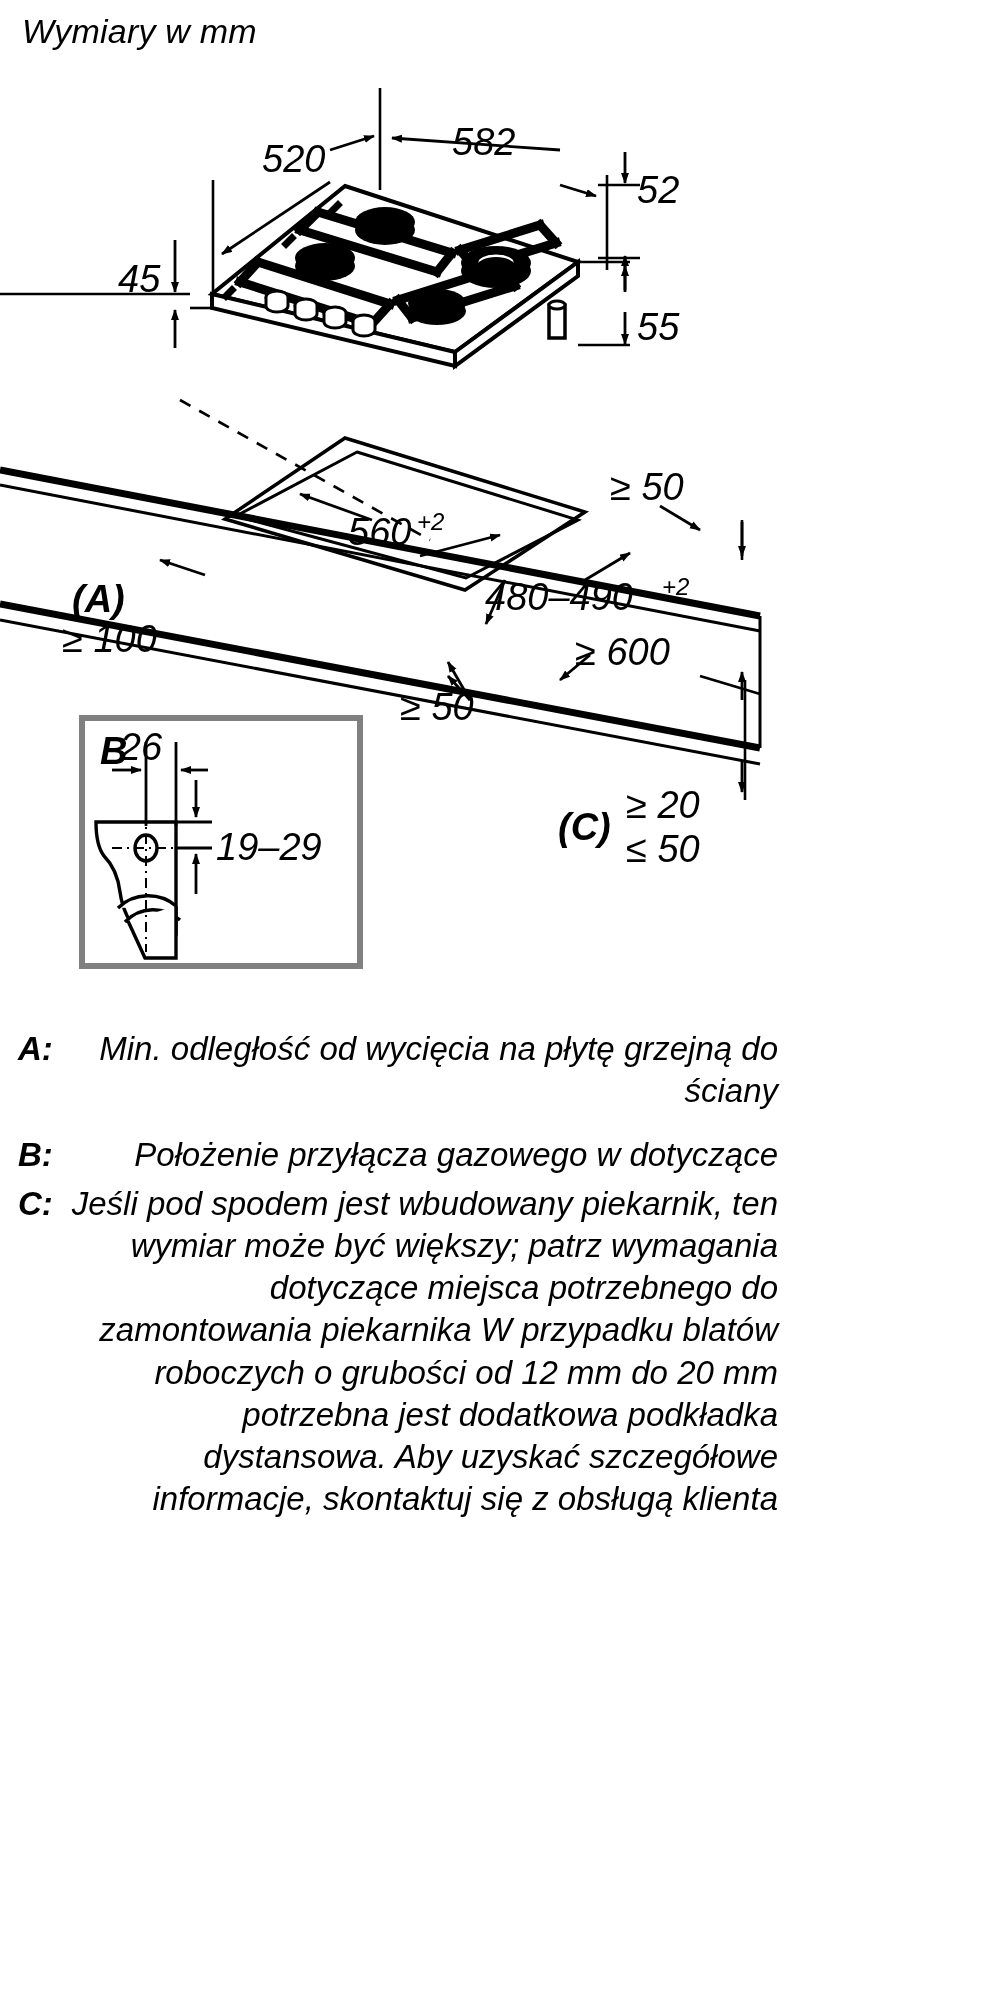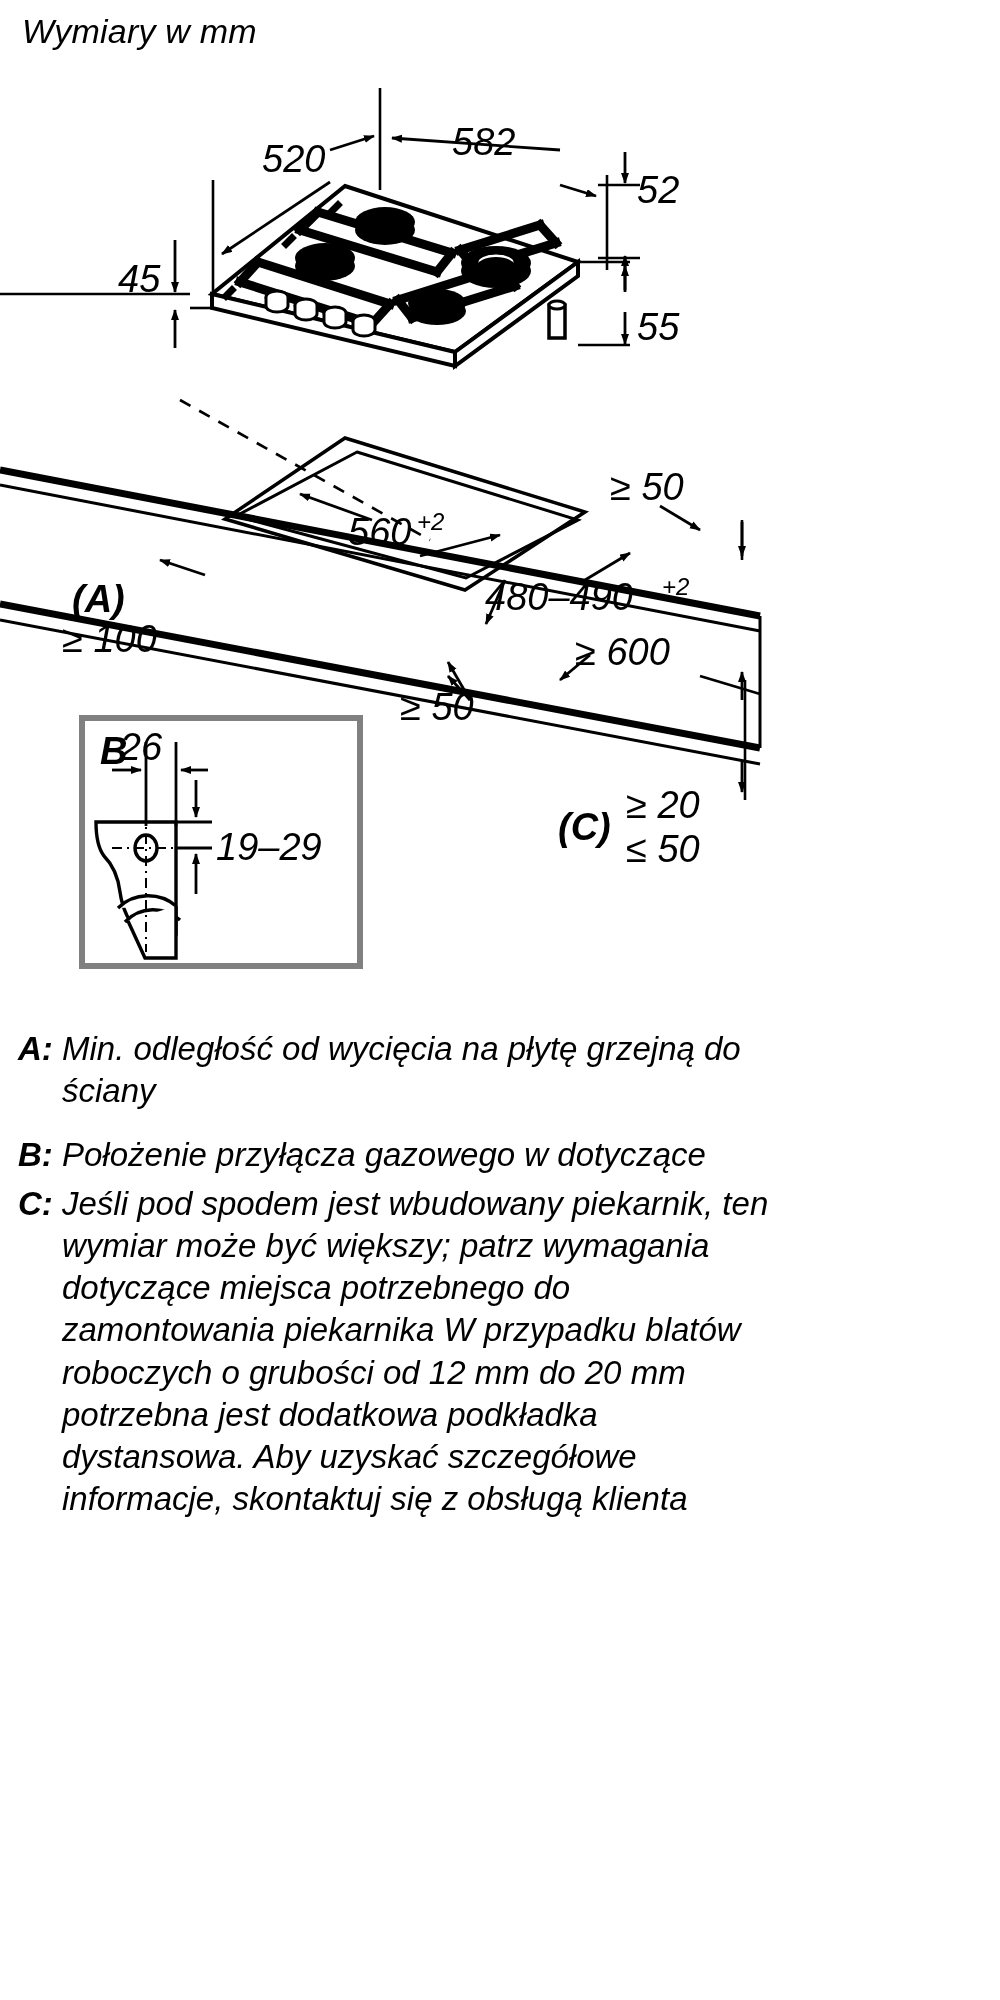--- a/index.html
+++ b/index.html
@@ -68,20 +68,21 @@
     font-size: 33px;
     font-weight: bold;
     flex: 0 0 auto;
     width: 44px;
     line-height: 1.28;
   }
   .legend-text {
     font-size: 33px;
     line-height: 1.28;
     flex: 1 1 auto;
+    text-align: right;
   }
   .legend-row.tight { margin-bottom: 6px; }
 </style>
 </head>
 <body>
 
 <div id="page">
 
   <div class="title">Wymiary w mm</div>
 

